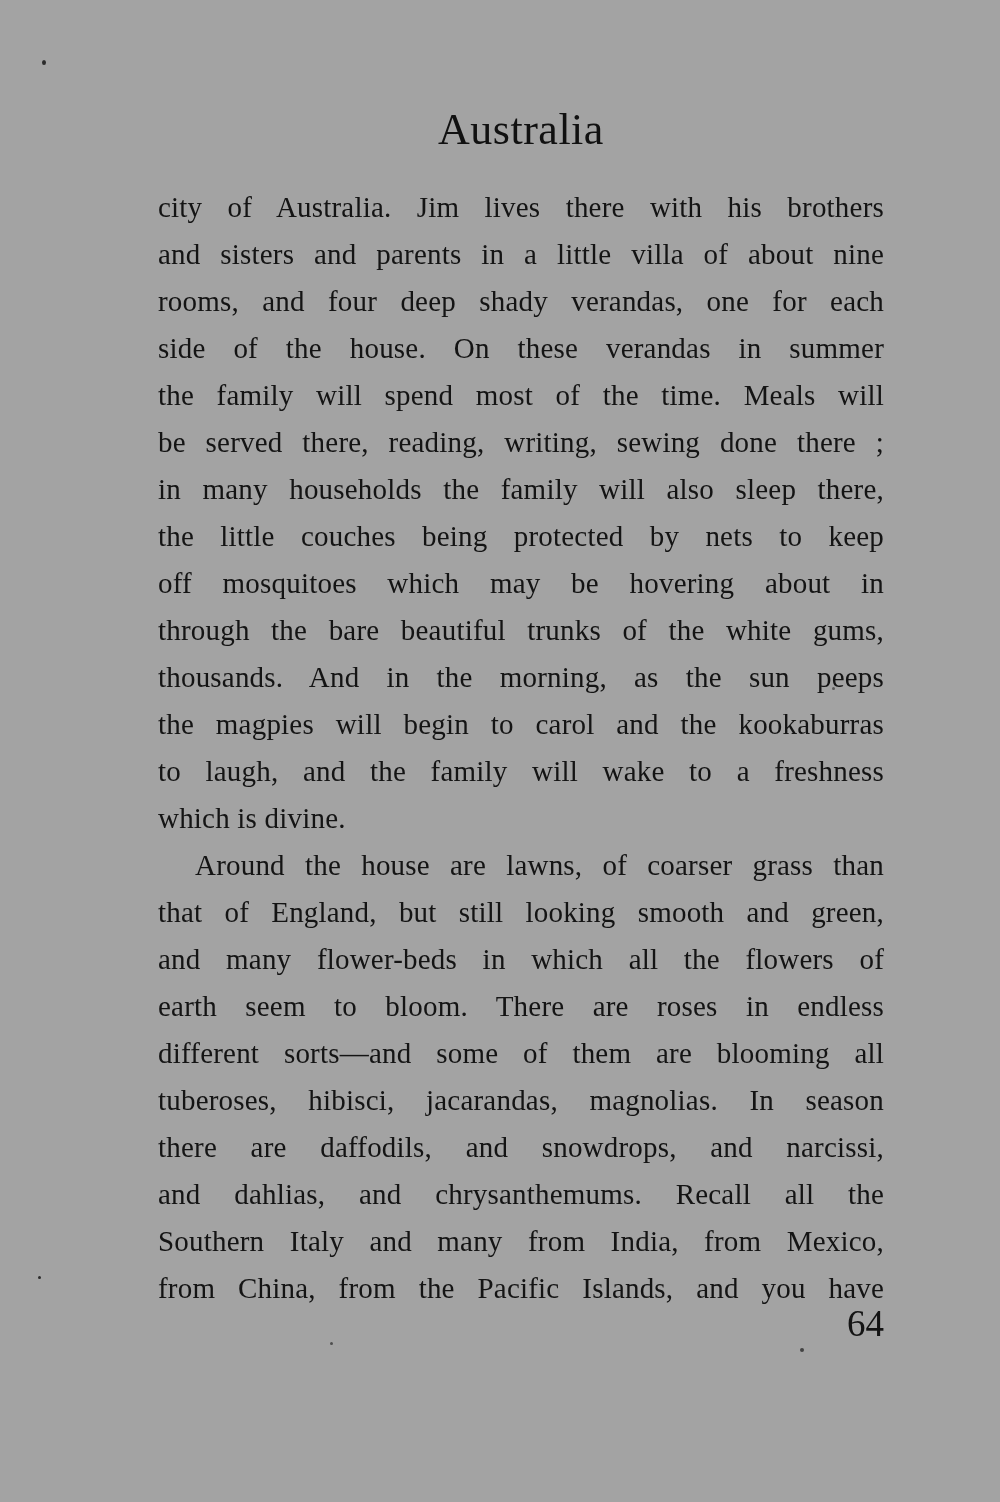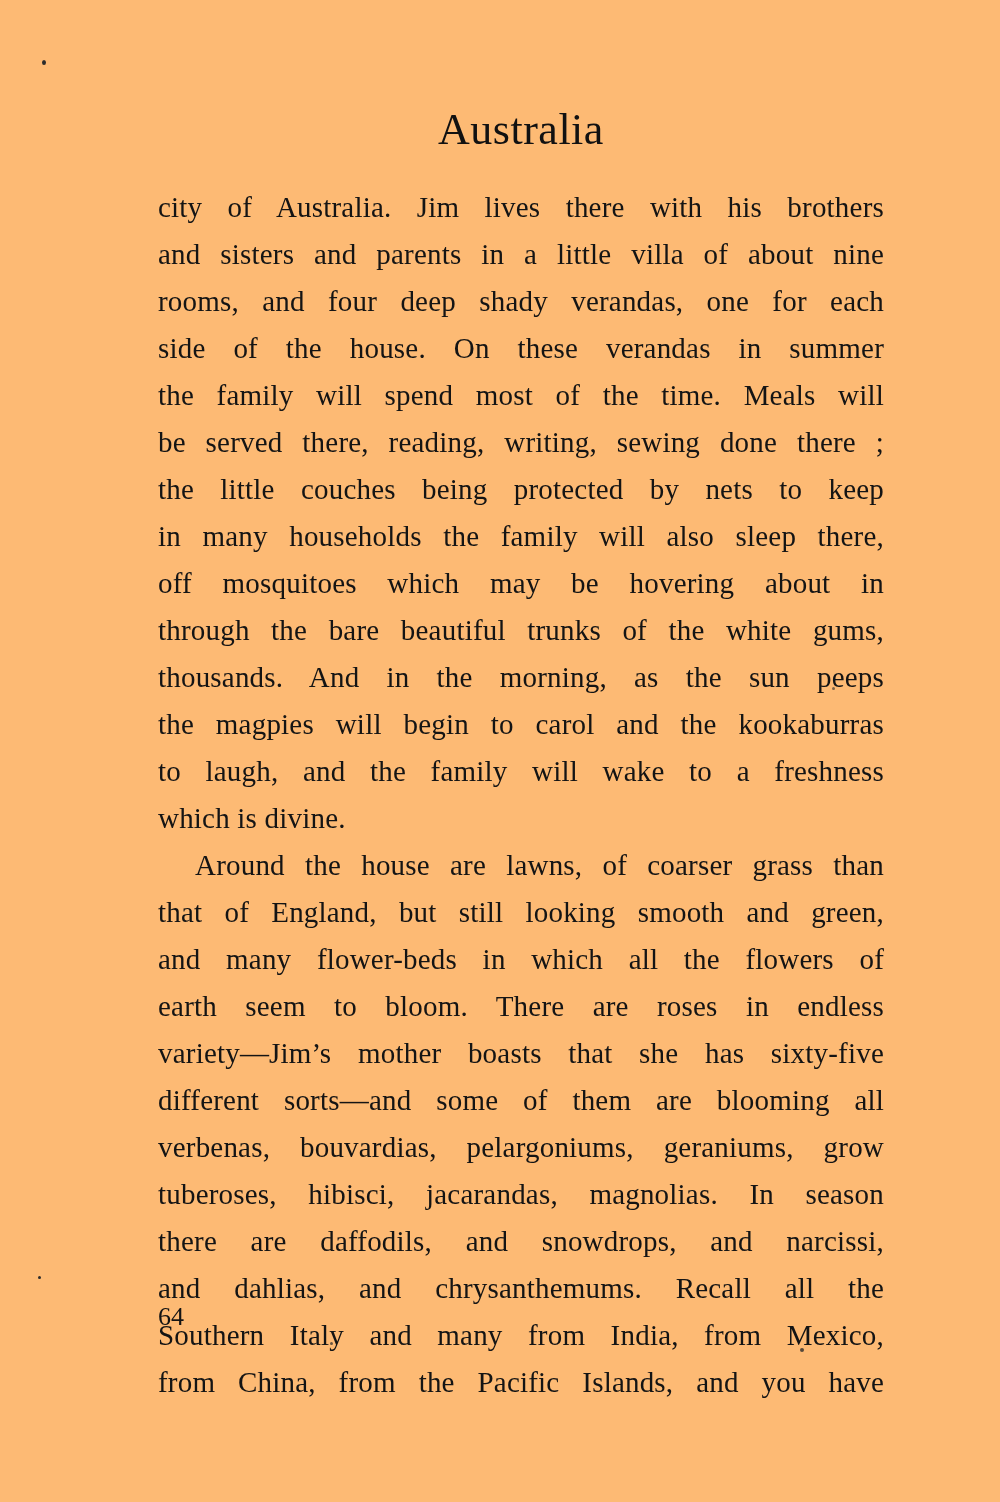--- a/index.html
+++ b/index.html
@@ -4,21 +4,21 @@
 <style>
   html, body {
     margin: 0;
     padding: 0;
     background: #ffffff;
   }
   .page {
     position: relative;
     width: 1000px;
     height: 1502px;
-    background: #fdba74;
+    background: #a3a3a3;
     color: #141414;
     font-family: "Liberation Serif", "DejaVu Serif", serif;
     overflow: hidden;
   }
   .title {
     position: absolute;
     top: 104px;
     left: 158px;
     width: 726px;
     margin: 0;
@@ -56,22 +56,22 @@
     text-align-last: left;
   }
   .paragraph.indent .line:first-child {
     text-indent: 37px;
   }
   .folio {
     position: absolute;
     top: 1302px;
     left: 158px;
     width: 726px;
-    text-align: left;
-    font-size: 26px;
+    text-align: right;
+    font-size: 37px;
     color: #141414;
   }
   .speck {
     position: absolute;
     background: #2b2b2b;
     border-radius: 50%;
   }
   .speck.s1 { left: 42px;  top: 60px;   width: 4px; height: 5px; }
   .speck.s2 { left: 38px;  top: 1276px; width: 3px; height: 3px; }
   .speck.s3 { left: 330px; top: 1342px; width: 3px; height: 3px; opacity: .7; }
@@ -85,37 +85,35 @@
   <h1 class="title">Australia</h1>
 
   <div class="body-text">
       <div class="paragraph">
         <div class="line">city of Australia.  Jim lives there with his brothers</div>
         <div class="line">and sisters and parents in a little villa of about nine</div>
         <div class="line">rooms, and four deep shady verandas, one for each</div>
         <div class="line">side of the house.  On these verandas in summer</div>
         <div class="line">the family will spend most of the time.  Meals will</div>
         <div class="line">be served there, reading, writing, sewing done there ;</div>
+        <div class="line">in many households the family will also sleep there,</div>
         <div class="line">the little couches being protected by nets to keep</div>
-        <div class="line">in many households the family will also sleep there,</div>
         <div class="line">off mosquitoes which may be hovering about in</div>
         <div class="line">through the bare beautiful trunks of the white gums,</div>
         <div class="line">thousands.  And in the morning, as the sun peeps</div>
         <div class="line">the magpies will begin to carol and the kookaburras</div>
         <div class="line">to laugh, and the family will wake to a freshness</div>
         <div class="line last">which is divine.</div>
       </div>
       <div class="paragraph indent">
         <div class="line">Around the house are lawns, of coarser grass than</div>
         <div class="line">that of England, but still looking smooth and green,</div>
         <div class="line">and many flower-beds in which all the flowers of</div>
         <div class="line">earth seem to bloom.  There are roses in endless</div>
-        <div class="line">variety—Jim’s mother boasts that she has sixty-five</div>
         <div class="line">different sorts—and some of them are blooming all</div>
-        <div class="line">verbenas, bouvardias, pelargoniums, geraniums, grow</div>
         <div class="line">tuberoses, hibisci, jacarandas, magnolias.  In season</div>
         <div class="line">there are daffodils, and snowdrops, and narcissi,</div>
         <div class="line">and dahlias, and chrysanthemums.  Recall all the</div>
         <div class="line">Southern Italy and many from India, from Mexico,</div>
         <div class="line">from China, from the Pacific Islands, and you have</div>
       </div>
     </div>
 
   <div class="folio">64</div>
 

